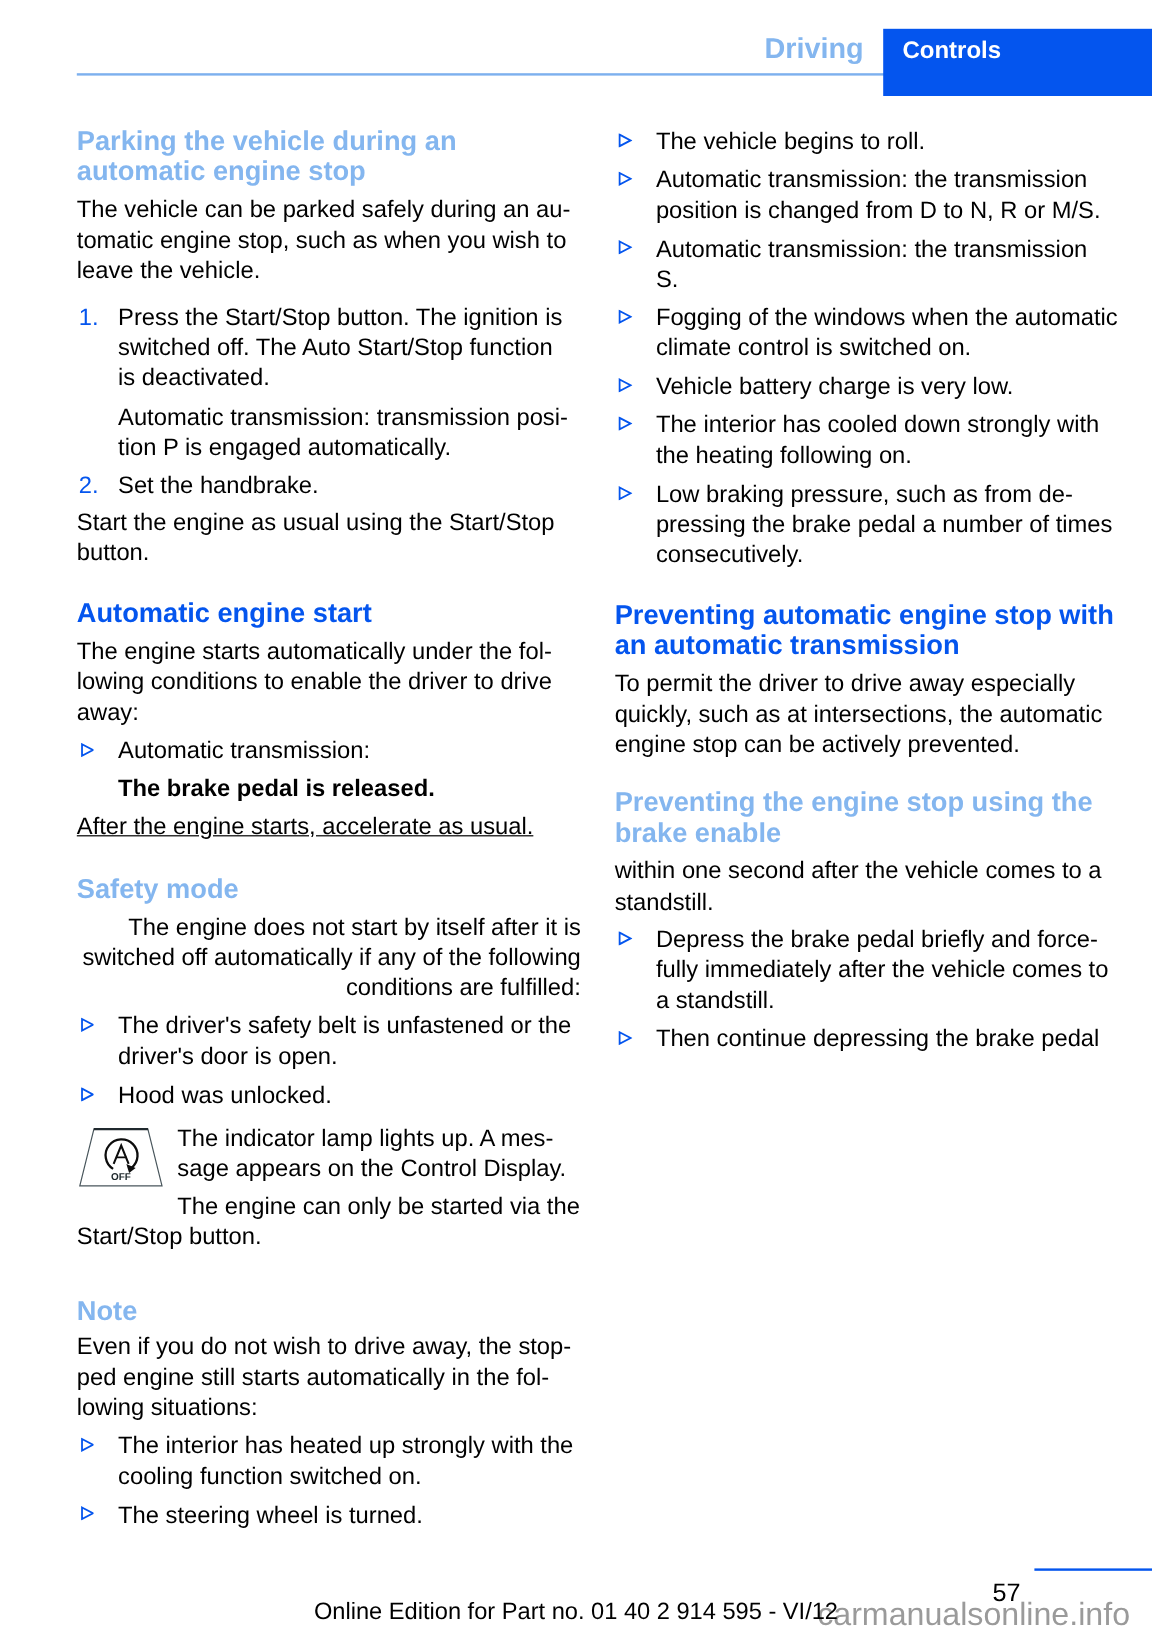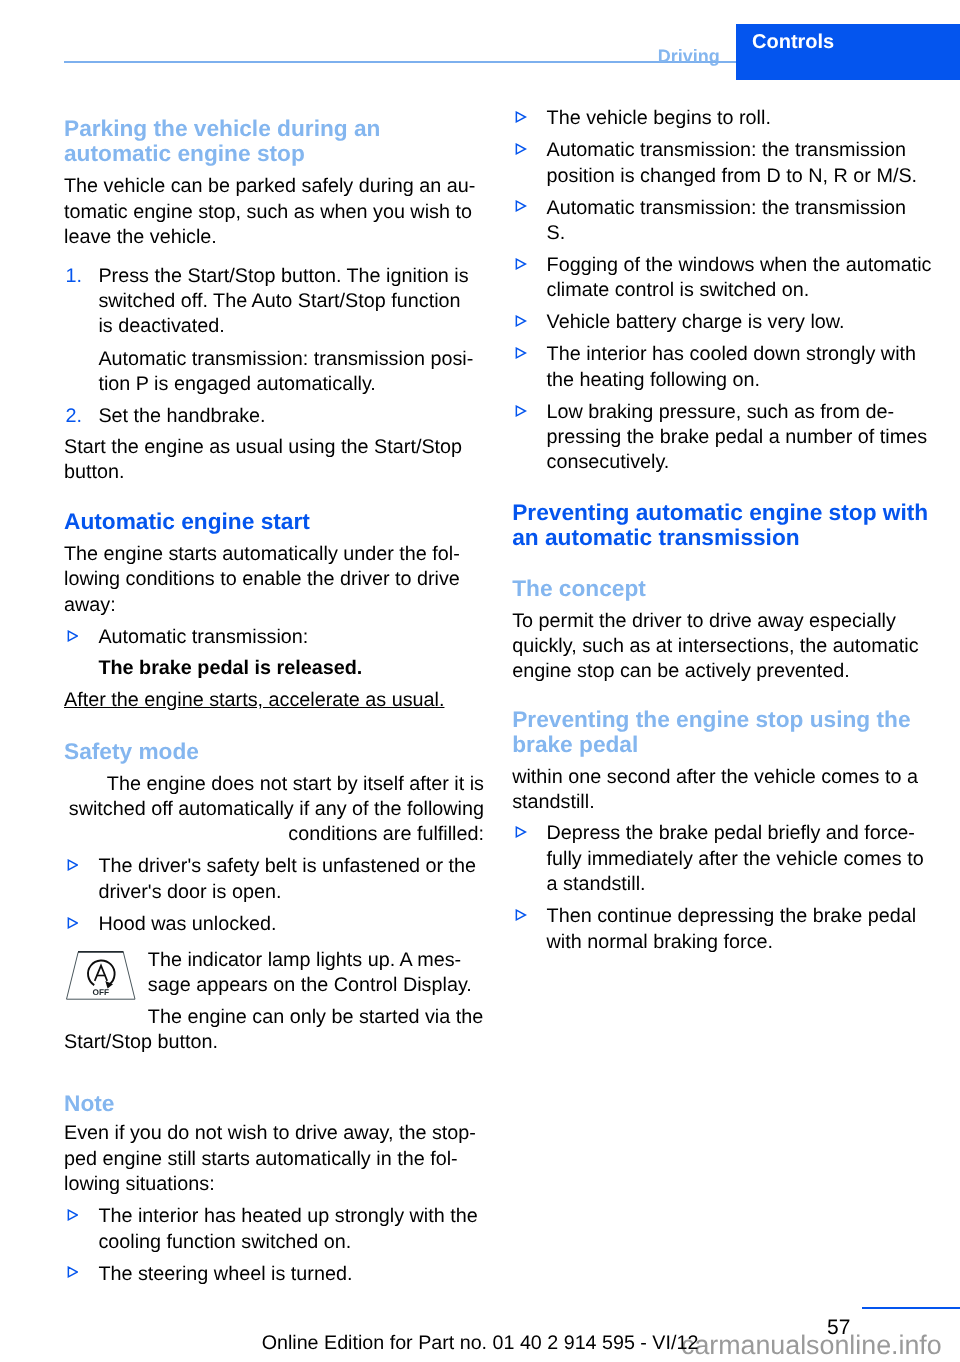--- a/index.html
+++ b/index.html
@@ -4,29 +4,29 @@
 <style>
   html,body{margin:0;padding:0;}
   body{width:960px;height:1362px;background:#ffffff;
        font-family:"Liberation Sans",sans-serif;overflow:hidden;position:relative;
        -webkit-font-smoothing:antialiased;text-rendering:geometricPrecision;}
   .page{position:absolute;left:0;top:0;width:960px;height:1362px;
         transform:translateZ(0);will-change:transform;}
 
   
   .hdr-rule{position:absolute;left:64px;top:60.5px;width:673px;height:2px;background:#7DB0EE;}
-  .hdr-sec{position:absolute;left:559px;top:43px;width:160.7px;text-align:right;
-           font-size:18px;font-weight:bold;color:#84B6EF;line-height:26px;}
+  .hdr-sec{position:absolute;left:559px;top:28px;width:160.7px;text-align:right;
+           font-size:24px;font-weight:bold;color:#84B6EF;line-height:26px;}
   .hdr-box{position:absolute;left:736px;top:23.9px;width:224px;height:56px;background:#0455EE;}
   .hdr-box-label{position:absolute;left:16px;top:5.6px;font-size:20px;font-weight:bold;
                  color:#ffffff;line-height:26px;}
 
   
   .col{position:absolute;width:420px;}
-  .col-l{left:64px;top:106.9px;margin-top:11px;}
+  .col-l{left:64px;top:106.9px;}
   .col-r{left:512.2px;top:106.3px;}
 
   
   .blk{font-size:19.8px;line-height:25.4px;color:#000;position:relative;}
   .blk.h1{font-size:22.7px;font-weight:bold;color:#0455EE;top:-1.9px;}
   .blk.h2{font-size:22.7px;font-weight:bold;color:#84B6EF;top:-1.9px;}
   .blk.num,.blk.bul{padding-left:34.4px;}
   .blk.sub{padding-left:34.4px;}
   .blk.sub2{padding-left:0;}
   .blk.sub2 .ln:first-child{padding-left:83.8px;}
@@ -238,31 +238,28 @@
           </svg>
         </span>
         <div class="ln">Low braking pressure, such as from de-</div>
         <div class="ln">pressing the brake pedal a number of times</div>
         <div class="ln">consecutively.</div>
       </div>
       <div class="blk h1" style="margin-top: 26.1px;">
         <div class="ln">Preventing automatic engine stop with</div>
         <div class="ln">an automatic transmission</div>
       </div>
-      <div class="blk h2" style="margin-top: 25.1px;">
-        <div class="ln">The concept</div>
-      </div>
       <div class="blk p" style="margin-top: 5.4px;">
         <div class="ln">To permit the driver to drive away especially</div>
         <div class="ln">quickly, such as at intersections, the automatic</div>
         <div class="ln">engine stop can be actively prevented.</div>
       </div>
       <div class="blk h2" style="margin-top: 24px;">
         <div class="ln">Preventing the engine stop using the</div>
-        <div class="ln">brake pedal</div>
+        <div class="ln">brake enable</div>
       </div>
       <div class="blk p" style="margin-top: 5px;">
         <div class="ln">within one second after the vehicle comes to a</div>
         <div class="ln">standstill.</div>
       </div>
       <div class="blk bul" style="margin-top: 5.9px;">
         <span class="tri">
           <svg viewBox="0 0 11.6 12" width="11.6" height="12">
             <path d="M1.35 1.2 L10.5 6.0 L1.35 10.8 Z" fill="none" stroke="#0455EE" stroke-width="1.5" stroke-linejoin="miter"></path>
           </svg>
@@ -271,21 +268,20 @@
         <div class="ln">fully immediately after the vehicle comes to</div>
         <div class="ln">a standstill.</div>
       </div>
       <div class="blk bul" style="margin-top: 6.5px;">
         <span class="tri">
           <svg viewBox="0 0 11.6 12" width="11.6" height="12">
             <path d="M1.35 1.2 L10.5 6.0 L1.35 10.8 Z" fill="none" stroke="#0455EE" stroke-width="1.5" stroke-linejoin="miter"></path>
           </svg>
         </span>
         <div class="ln">Then continue depressing the brake pedal</div>
-        <div class="ln">with normal braking force.</div>
       </div>
     </div>
 
   <div>
     <div class="ft-rule"></div>
     <div class="wm">carmanualsonline.info</div>
     <div class="ft-pageno">57</div>
     <div class="ft-note">Online Edition for Part no. 01 40 2 914 595 - VI/12</div>
   </div>
 

